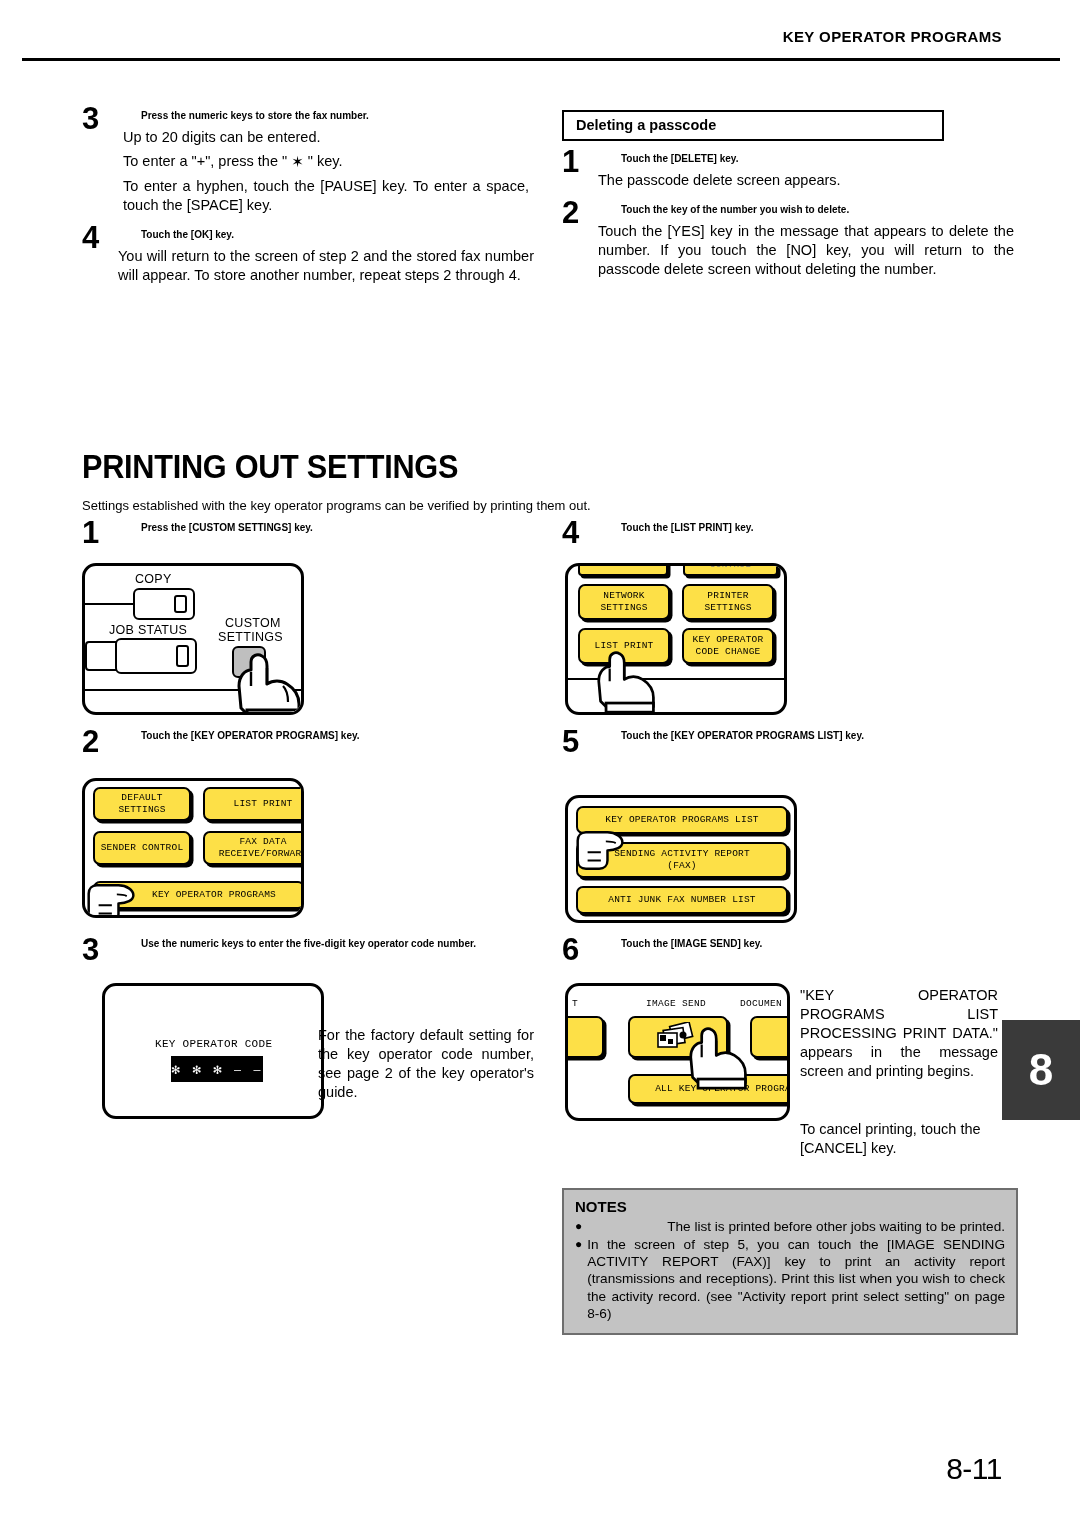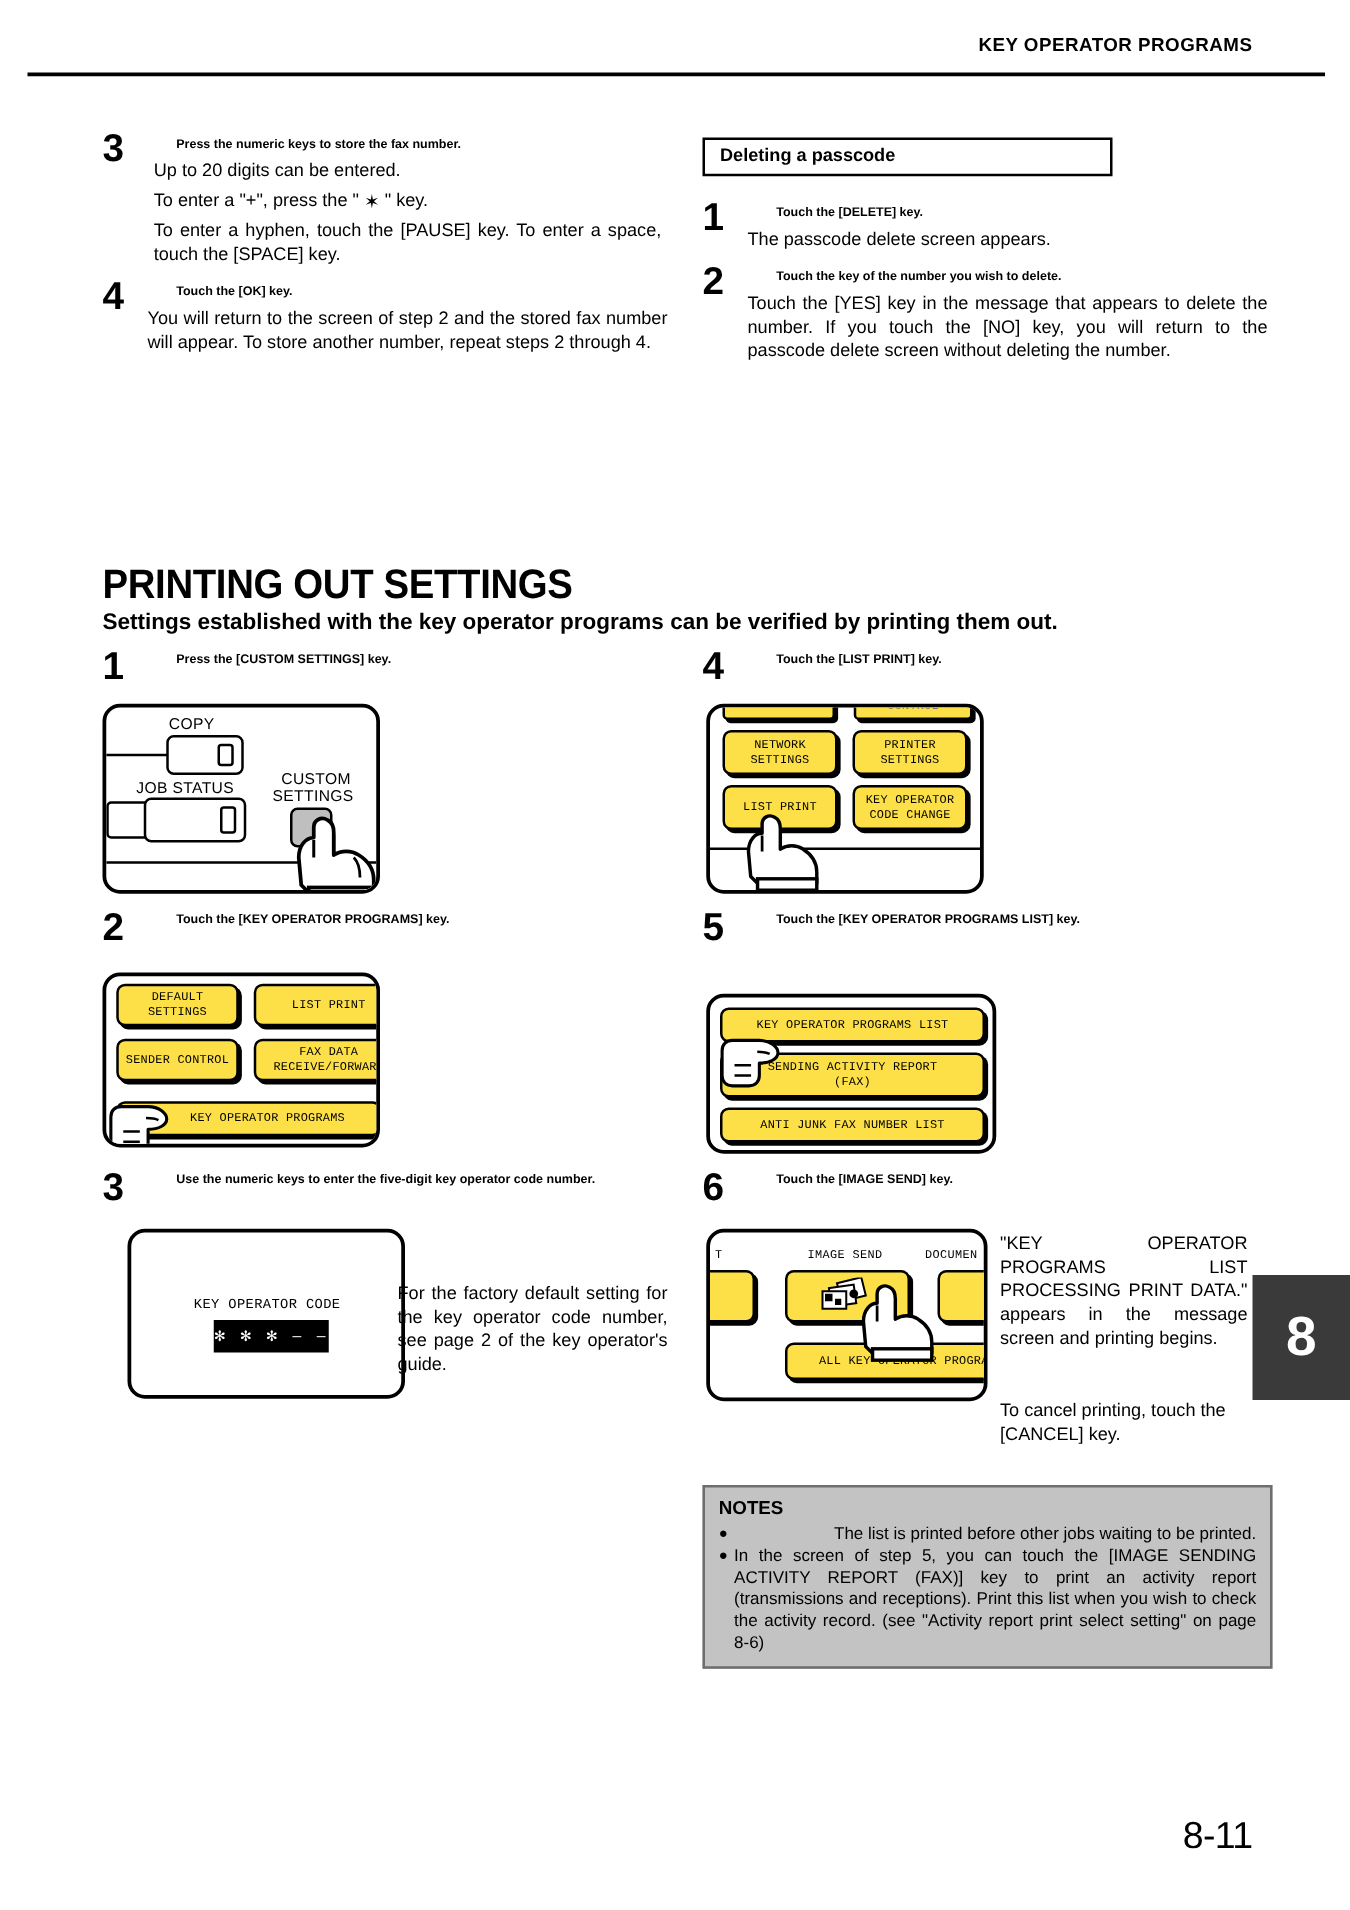--- a/index.html
+++ b/index.html
@@ -40,34 +40,34 @@
   .body-text {
     font-size:14.5px; line-height:1.31; margin-top:5px;
     text-align:justify; text-justify:inter-word;
   }
   .body-text.nojust { text-align:left; }
   .body-text p { margin:5px; }
 
   
   .subhead-box {
     border:2px solid #000; padding:5px 12px 6px 12px;
-    font-size:14.5px; font-weight:bold; margin-bottom:24px;
-    width:328px;
+    font-size:14.5px; font-weight:bold; margin-bottom:12px;
+    width:382px;
   }
 
   
   .section-title {
     position:absolute; left:82px; top:448px;
     font-size:33px; font-weight:bold; letter-spacing:-.3px;
     font-family:"Liberation Sans", sans-serif;
     transform:scaleX(.93); transform-origin:left center;
   }
   .section-intro {
-    position:absolute; left:82px; top:486px; width:936px;
-    font-size:18px; line-height:1.3;font-weight:bold;
+    position:absolute; left:82px; top:498px; width:936px;
+    font-size:13px; line-height:1.3;
   }
 
   
   .lcd {
     position:relative; border:3px solid #000; border-radius:14px;
     background:#fff; overflow:hidden;
     font-family:"Liberation Mono", monospace;
   }
   .lcd-key {
     position:absolute; border:2px solid #000; border-radius:7px;

